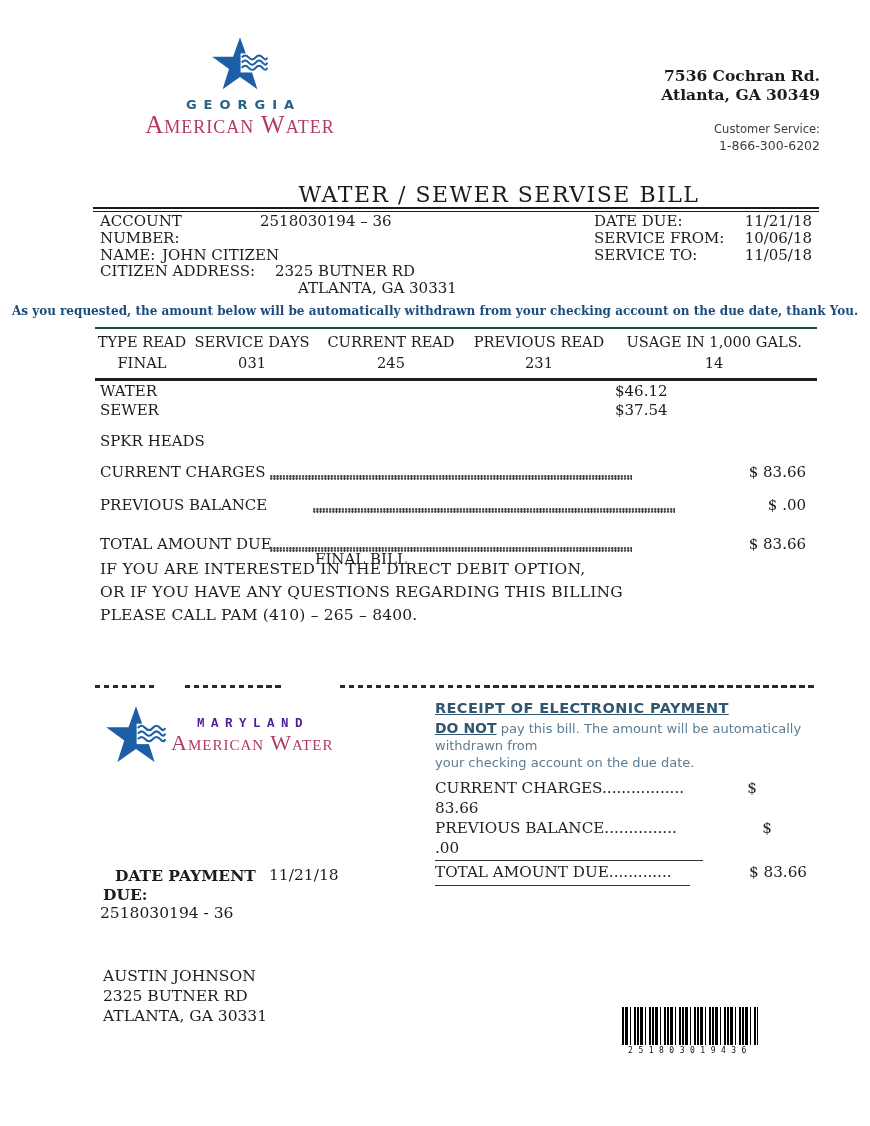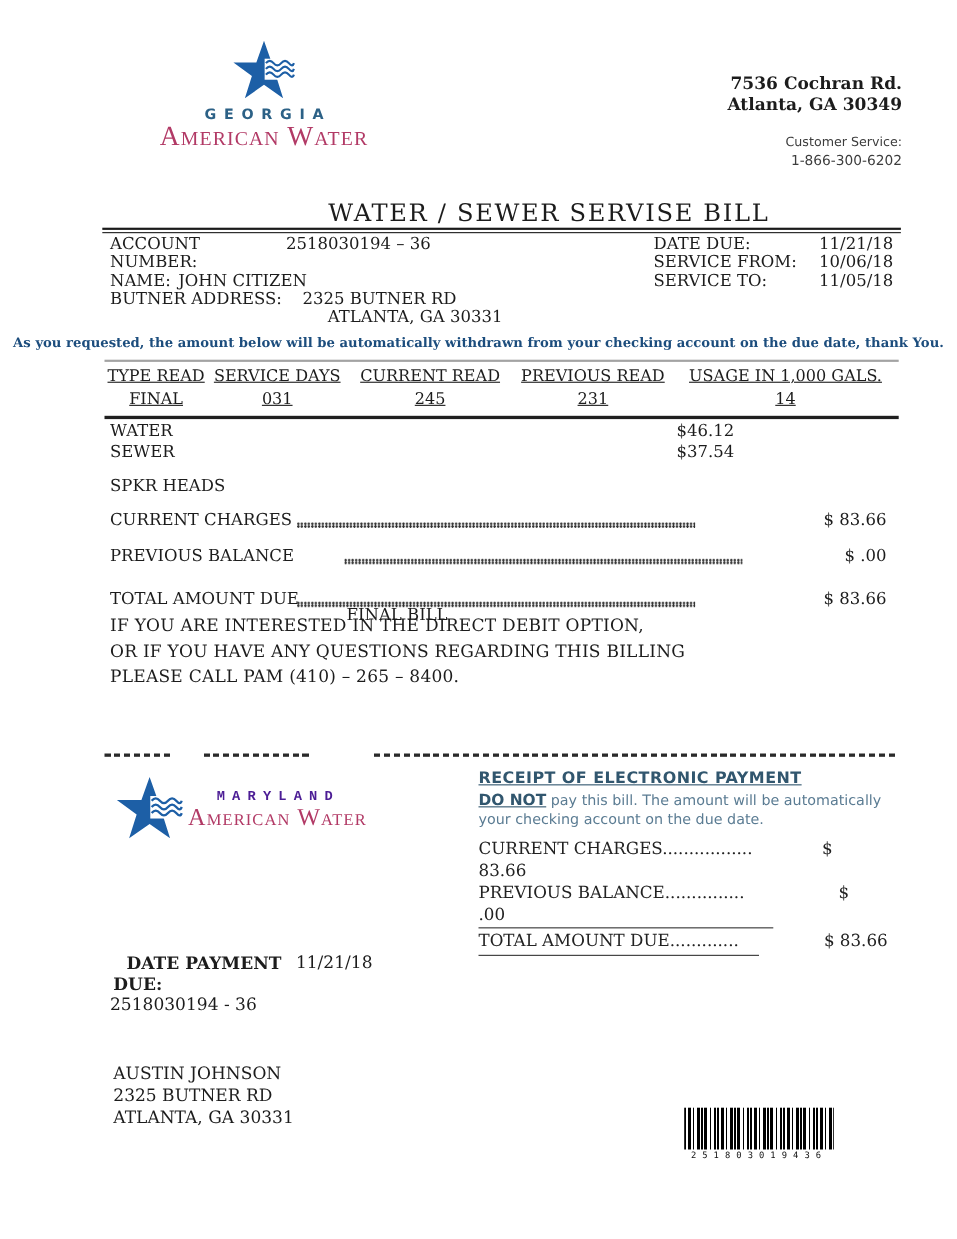--- a/index.html
+++ b/index.html
@@ -34,21 +34,21 @@
   .acct-left .acct-row:nth-child(4) .a-lbl{width:198px;}
   .acct-right{margin-left:auto;width:218px;}
   .acct-right .acct-row{justify-content:space-between;}
 
   
   .notice{position:absolute;top:304px;left:0;width:100%;text-align:center;
           color:#1c4d7d;font-weight:bold;font-size:12px;}
 
   
   .usage{position:absolute;top:327px;left:95px;width:722px;
-         border-top:2px solid #a3a3a3;border-bottom:3px solid #1f1f1f;padding:4px 0 7px;text-decoration:underline;}
+         border-top:2px solid #14532d;border-bottom:3px solid #1f1f1f;padding:4px 0 7px;}
   .u-row{display:flex;font-size:14.6px;}
   .u-row.data{margin-top:4px;}
   .u-cell{text-align:center;}
   .u-cell:nth-child(1){width:13%;}
   .u-cell:nth-child(2){width:17.5%;}
   .u-cell:nth-child(3){width:21%;}
   .u-cell:nth-child(4){width:20%;}
   .u-cell:nth-child(5){width:28.5%;text-align:center;}
 
   
@@ -146,21 +146,21 @@
     <div class="acct-left">
       <div class="acct-row">
         <span class="a-lbl">ACCOUNT NUMBER:</span>
         <span class="a-val">2518030194 – 36</span>
       </div>
       <div class="acct-row">
         <span class="a-lbl">NAME:</span>
         <span class="a-val">JOHN CITIZEN</span>
       </div>
       <div class="acct-row">
-        <span class="a-lbl">BUTNER ADDRESS:</span>
+        <span class="a-lbl">CITIZEN ADDRESS:</span>
         <span class="a-val">2325 BUTNER RD</span>
       </div>
       <div class="acct-row">
         <span class="a-lbl"></span>
         <span class="a-val">ATLANTA, GA 30331</span>
       </div>
     </div>
     <div class="acct-right">
       <div class="acct-row">
         <span class="a-lbl">DATE DUE:</span>
@@ -265,20 +265,21 @@
   <div class="mailing">
     <div>AUSTIN JOHNSON</div>
     <div>2325 BUTNER RD</div>
     <div>ATLANTA, GA 30331</div>
   </div>
 
   <div class="receipt">
     <div class="r-head">RECEIPT OF ELECTRONIC PAYMENT</div>
     <div class="r-body">
       <span class="do-not">DO NOT</span><span> pay this bill. The amount will be automatically</span>
+      <div>withdrawn from</div>
       <div>your checking account on the due date.</div>
     </div>
     <div class="r-rows">
       <div class="r-row">
         <span>CURRENT CHARGES.................</span>
         <span class="cur1">$</span>
       </div>
       <div>83.66</div>
       <div class="r-row">
         <span>PREVIOUS BALANCE...............</span>

